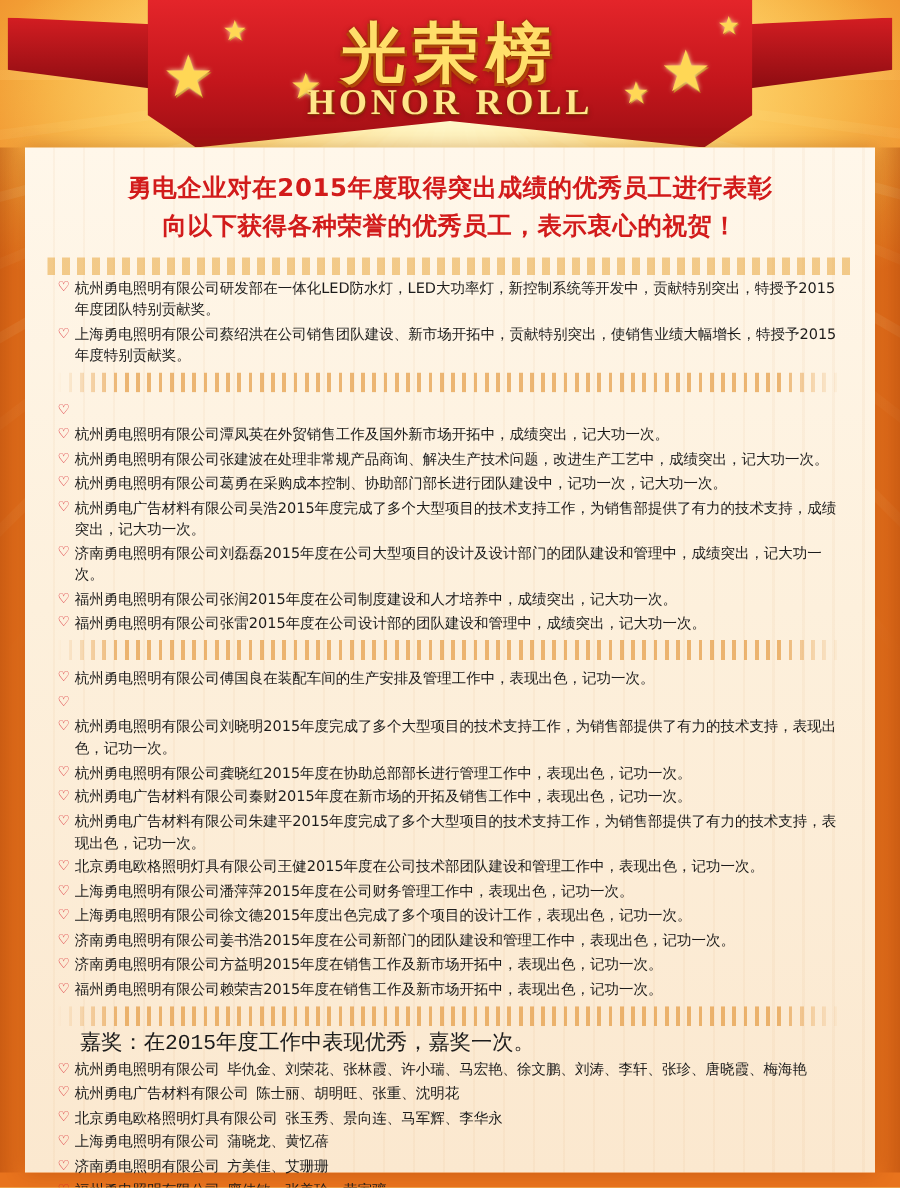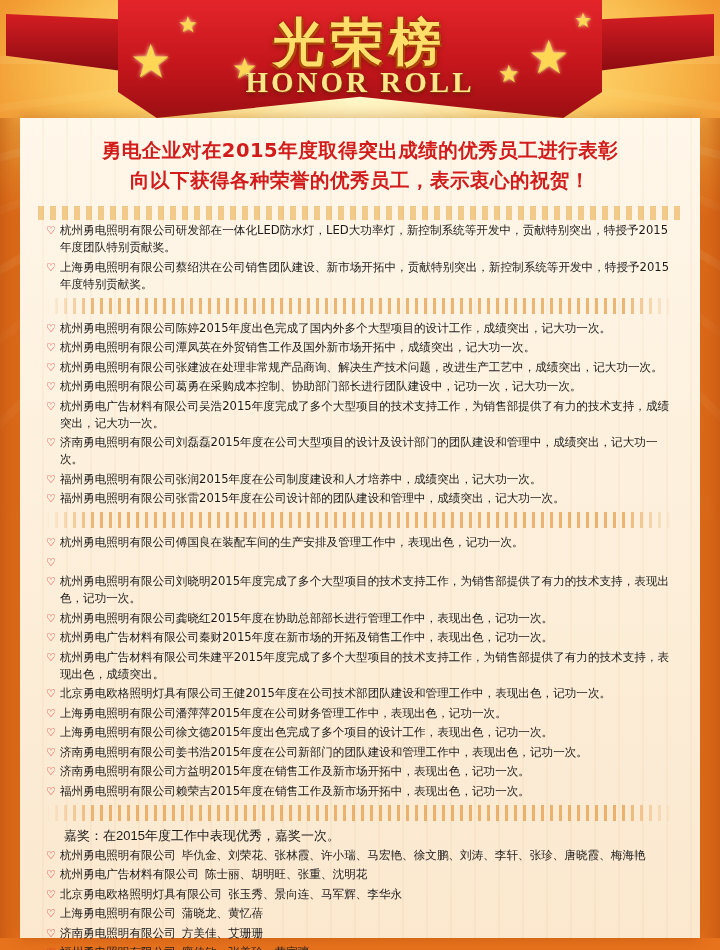--- a/index.html
+++ b/index.html
@@ -58,22 +58,22 @@
     font-family:"DejaVu Sans",sans-serif;letter-spacing:.5px;}
   .hr-orn{height:14px;margin:6px 18px 2px;
     background:repeating-linear-gradient(90deg,#e8a63c 0 6px,transparent 6px 12px);
     opacity:.55;}
   
   .content{position:relative;padding:0 26px;}
   .block{margin:0 0 4px;}
   .row{display:flex;align-items:flex-start;margin:0 0 2.5px;}
   .bullet{flex:0 0 auto;color:#d8202a;font-size:11px;line-height:17px;margin-right:4px;}
   .txt{font-size:11.6px;line-height:17px;color:#1b1b1b;font-family:"DejaVu Sans",sans-serif;}
-  .sub-head{font-size:13px;line-height:17px;color:#1b1b1b;margin:2px 0 3px 18px;
-    font-family:Liberation Sans, sans-serif;}
+  .sub-head{font-size:17px;line-height:17px;color:#1b1b1b;margin:2px 0 3px 18px;
+    font-family:Liberation Mono, monospace;}
   .name-row{display:flex;align-items:flex-start;margin:0 0 2.5px;}
   .org{flex:0 0 auto;text-align:right;}
   .names{margin-left:6px;}
   .divider{height:16px;margin:5px 0 6px;
     background:
       repeating-linear-gradient(90deg,
         rgba(224,140,40,.75) 0 3px,rgba(224,140,40,0) 3px 9px);
     -webkit-mask-image:linear-gradient(90deg,transparent,#000 8%,#000 92%,transparent);
             mask-image:linear-gradient(90deg,transparent,#000 8%,#000 92%,transparent);
     opacity:.8;}
@@ -137,30 +137,29 @@
 
     <div class="content">
 
       <div class="block">
         <div class="row">
           <span class="bullet">♡</span>
           <span class="txt">杭州勇电照明有限公司研发部在一体化LED防水灯，LED大功率灯，新控制系统等开发中，贡献特别突出，特授予2015年度团队特别贡献奖。</span>
         </div>
         <div class="row">
           <span class="bullet">♡</span>
-          <span class="txt">上海勇电照明有限公司蔡绍洪在公司销售团队建设、新市场开拓中，贡献特别突出，新控制系统等开发中，特授予2015年度特别贡献奖。</span>
+          <span class="txt">上海勇电照明有限公司蔡绍洪在公司销售团队建设、新市场开拓中，贡献特别突出，使销售业绩大幅增长，特授予2015年度特别贡献奖。</span>
         </div>
       </div>
 
       <div class="divider"></div>
 
       <div class="block">
         <div class="row">
             <span class="bullet">♡</span>
-            <span class="txt">杭州勇电照明有限公司陈婷2015年度出色完成了国内外多个大型项目的设计工作，成绩突出，记大功一次。</span>
           </div>
         <div class="row">
             <span class="bullet">♡</span>
             <span class="txt">杭州勇电照明有限公司潭凤英在外贸销售工作及国外新市场开拓中，成绩突出，记大功一次。</span>
           </div>
         <div class="row">
             <span class="bullet">♡</span>
             <span class="txt">杭州勇电照明有限公司张建波在处理非常规产品商询、解决生产技术问题，改进生产工艺中，成绩突出，记大功一次。</span>
           </div>
         <div class="row">
@@ -202,21 +201,21 @@
         <div class="row">
             <span class="bullet">♡</span>
             <span class="txt">杭州勇电照明有限公司龚晓红2015年度在协助总部部长进行管理工作中，表现出色，记功一次。</span>
           </div>
         <div class="row">
             <span class="bullet">♡</span>
             <span class="txt">杭州勇电广告材料有限公司秦财2015年度在新市场的开拓及销售工作中，表现出色，记功一次。</span>
           </div>
         <div class="row">
             <span class="bullet">♡</span>
-            <span class="txt">杭州勇电广告材料有限公司朱建平2015年度完成了多个大型项目的技术支持工作，为销售部提供了有力的技术支持，表现出色，成绩突出。</span>
+            <span class="txt">杭州勇电广告材料有限公司朱建平2015年度完成了多个大型项目的技术支持工作，为销售部提供了有力的技术支持，表现出色，记功一次。</span>
           </div>
         <div class="row">
             <span class="bullet">♡</span>
             <span class="txt">北京勇电欧格照明灯具有限公司王健2015年度在公司技术部团队建设和管理工作中，表现出色，记功一次。</span>
           </div>
         <div class="row">
             <span class="bullet">♡</span>
             <span class="txt">上海勇电照明有限公司潘萍萍2015年度在公司财务管理工作中，表现出色，记功一次。</span>
           </div>
         <div class="row">

